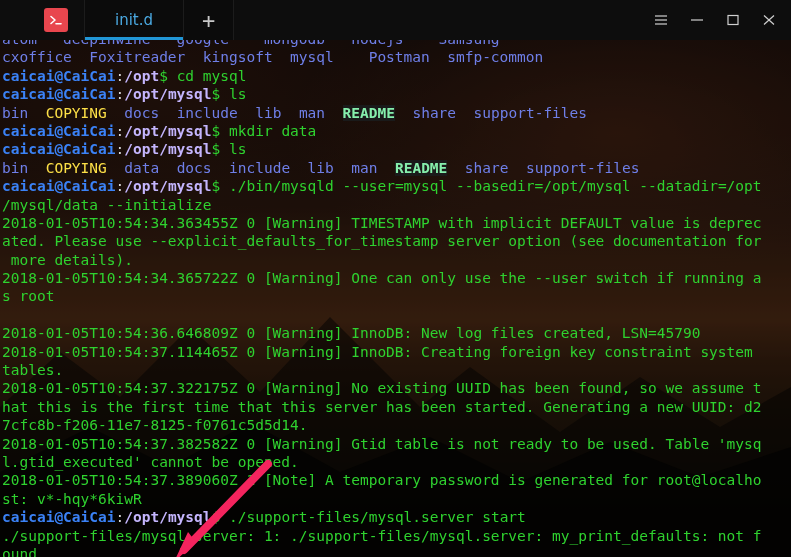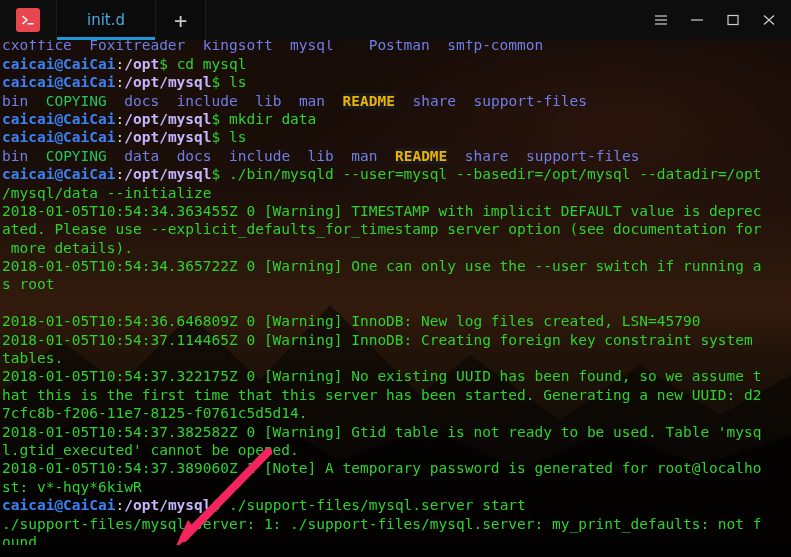--- a/index.html
+++ b/index.html
@@ -17,20 +17,21 @@
     overflow: hidden;
   }
 
   
   #titlebar {
     position: absolute; top: 0; left: 0;
     width: 791px; height: 40px;
     background: #0d0d0d;
     display: flex; align-items: stretch;
     z-index: 20;
+    padding-left: 28px;
   }
   #app-icon-wrap {
     width: 56px; display: flex;
     align-items: center; justify-content: center;
     flex: 0 0 56px;
   }
   #app-icon {
     width: 24px; height: 24px;
     background: #e8464e;
     border-radius: 3px;
@@ -71,21 +72,21 @@
     color: #cfcfcf; font-size: 14px;
     width: 16px; height: 16px;
     display: flex; align-items: center; justify-content: center;
     line-height: 1;
   }
   .wbtn svg { display: block; }
 
   
   #terminal {
     position: absolute;
-    top: 28px; left: 0;
+    top: 40px; left: 0;
     width: 791px; height: 517px;
     overflow: hidden;
     background: #120c0a;
   }
   
   #wallpaper {
     position: absolute; inset: 0;
     background:
       radial-gradient(ellipse 60% 40% at 78% 18%, rgba(120,60,30,0.55), transparent 70%),
       radial-gradient(ellipse 50% 35% at 20% 10%, rgba(90,45,25,0.4), transparent 70%),
@@ -123,22 +124,22 @@
     white-space: pre;
     z-index: 5;
   }
   .line { height: 18.4px; }
 
   
   .c-green   { color: #2fd22f; }
   .c-bgreen  { color: #3b82f6; font-weight: bold; }
   .c-blue    { color: #c4b5fd; font-weight: bold; }
   .c-lblue   { color: #6f7fe8; }
-  .c-red     { color: #22c55e; }
-  .c-yellow  { color: #eab308; font-weight: bold; background: #1a1a1a; }
+  .c-red     { color: #fde047; }
+  .c-yellow  { color: #86efac; font-weight: bold; background: #1a1a1a; }
   .c-white   { color: #d8d8d8; }
 
   
   #annotation {
     position: absolute;
     left: 228px; top: 400px;
     color: #ffffff;
     font-family: "DejaVu Sans", "Liberation Sans", sans-serif;
     font-size: 21px;
     font-weight: bold;

